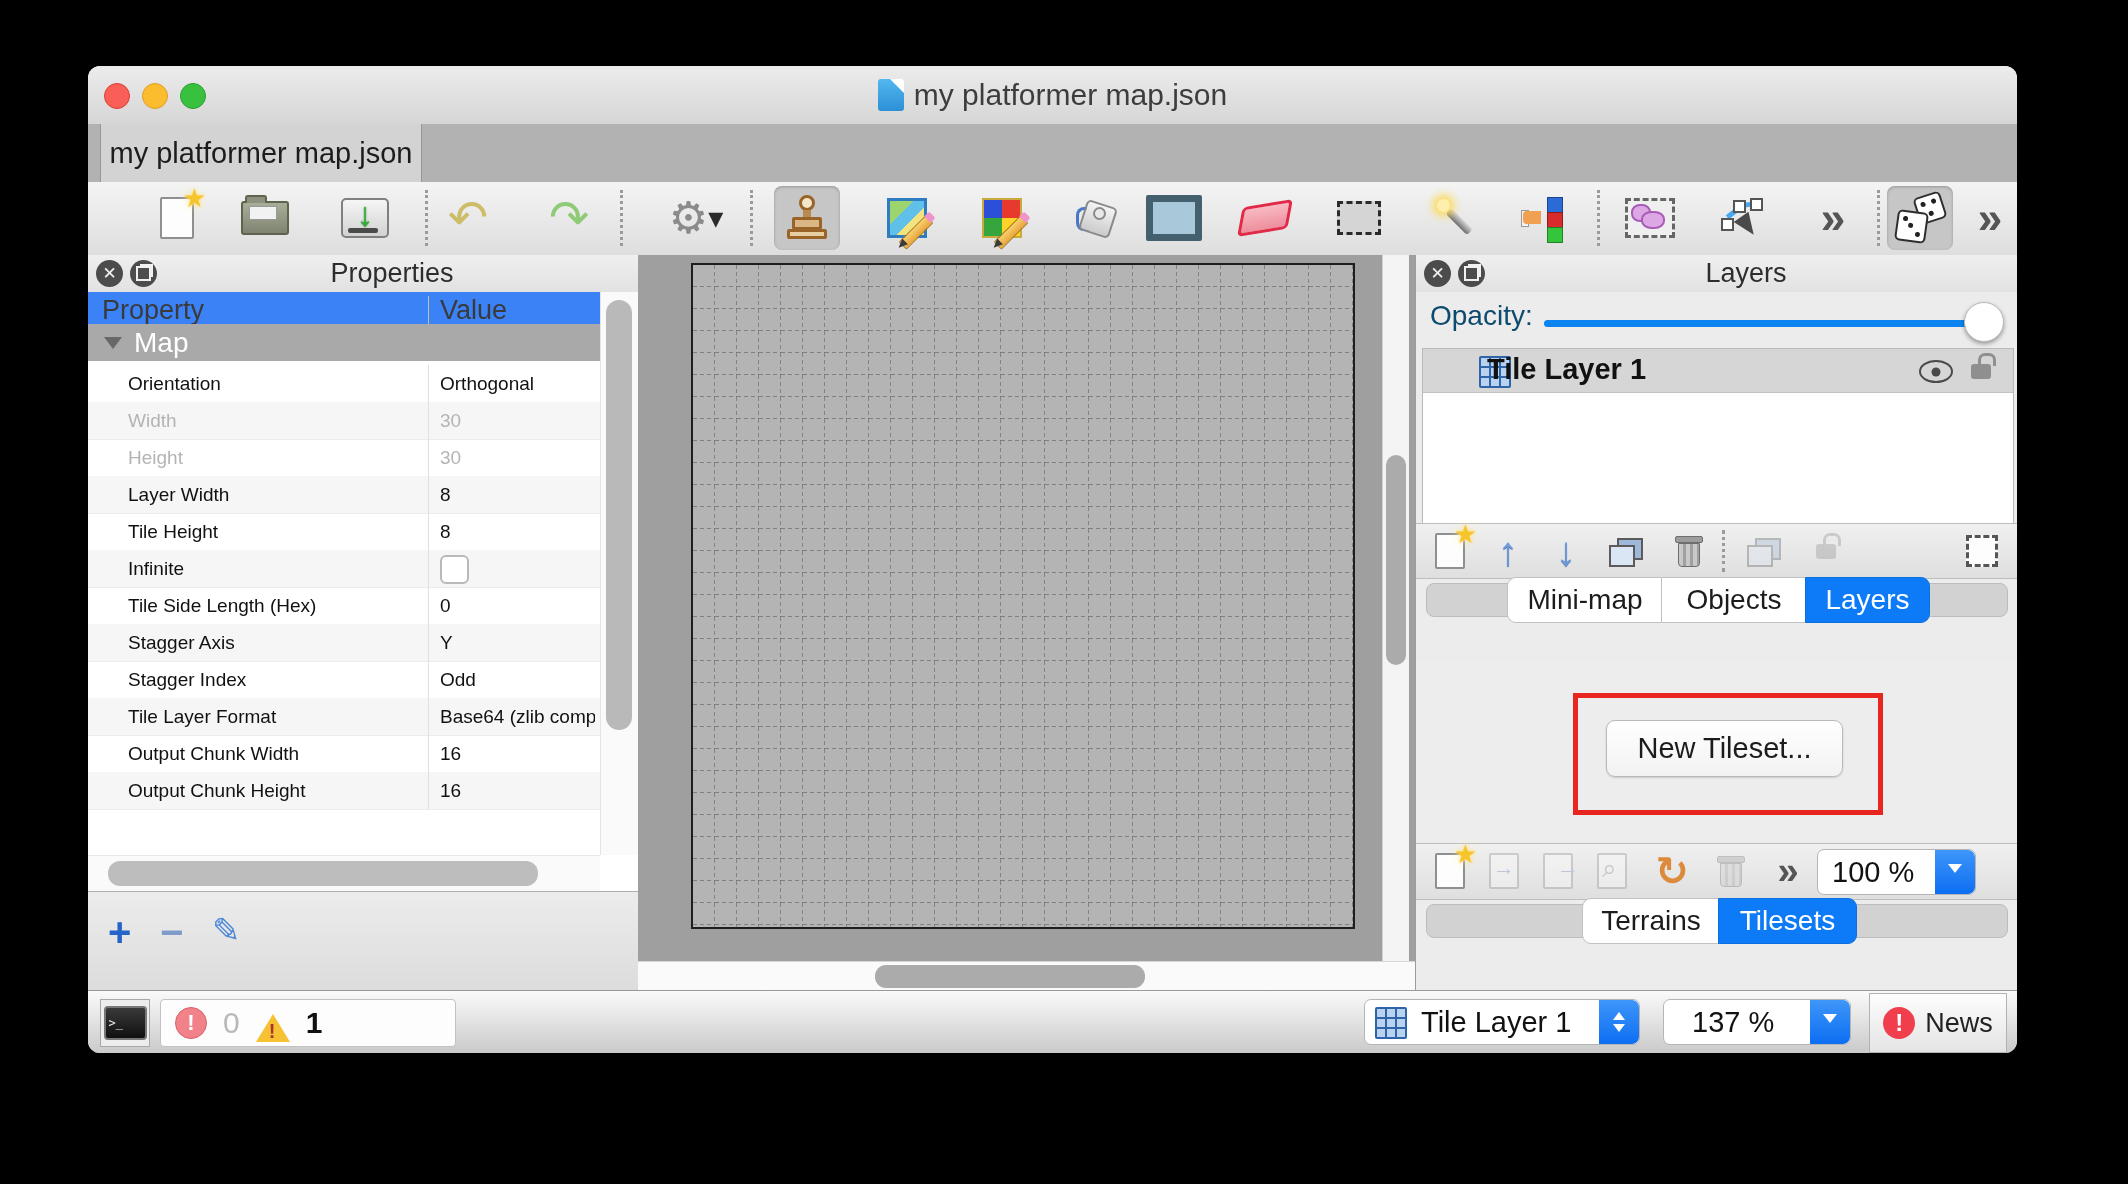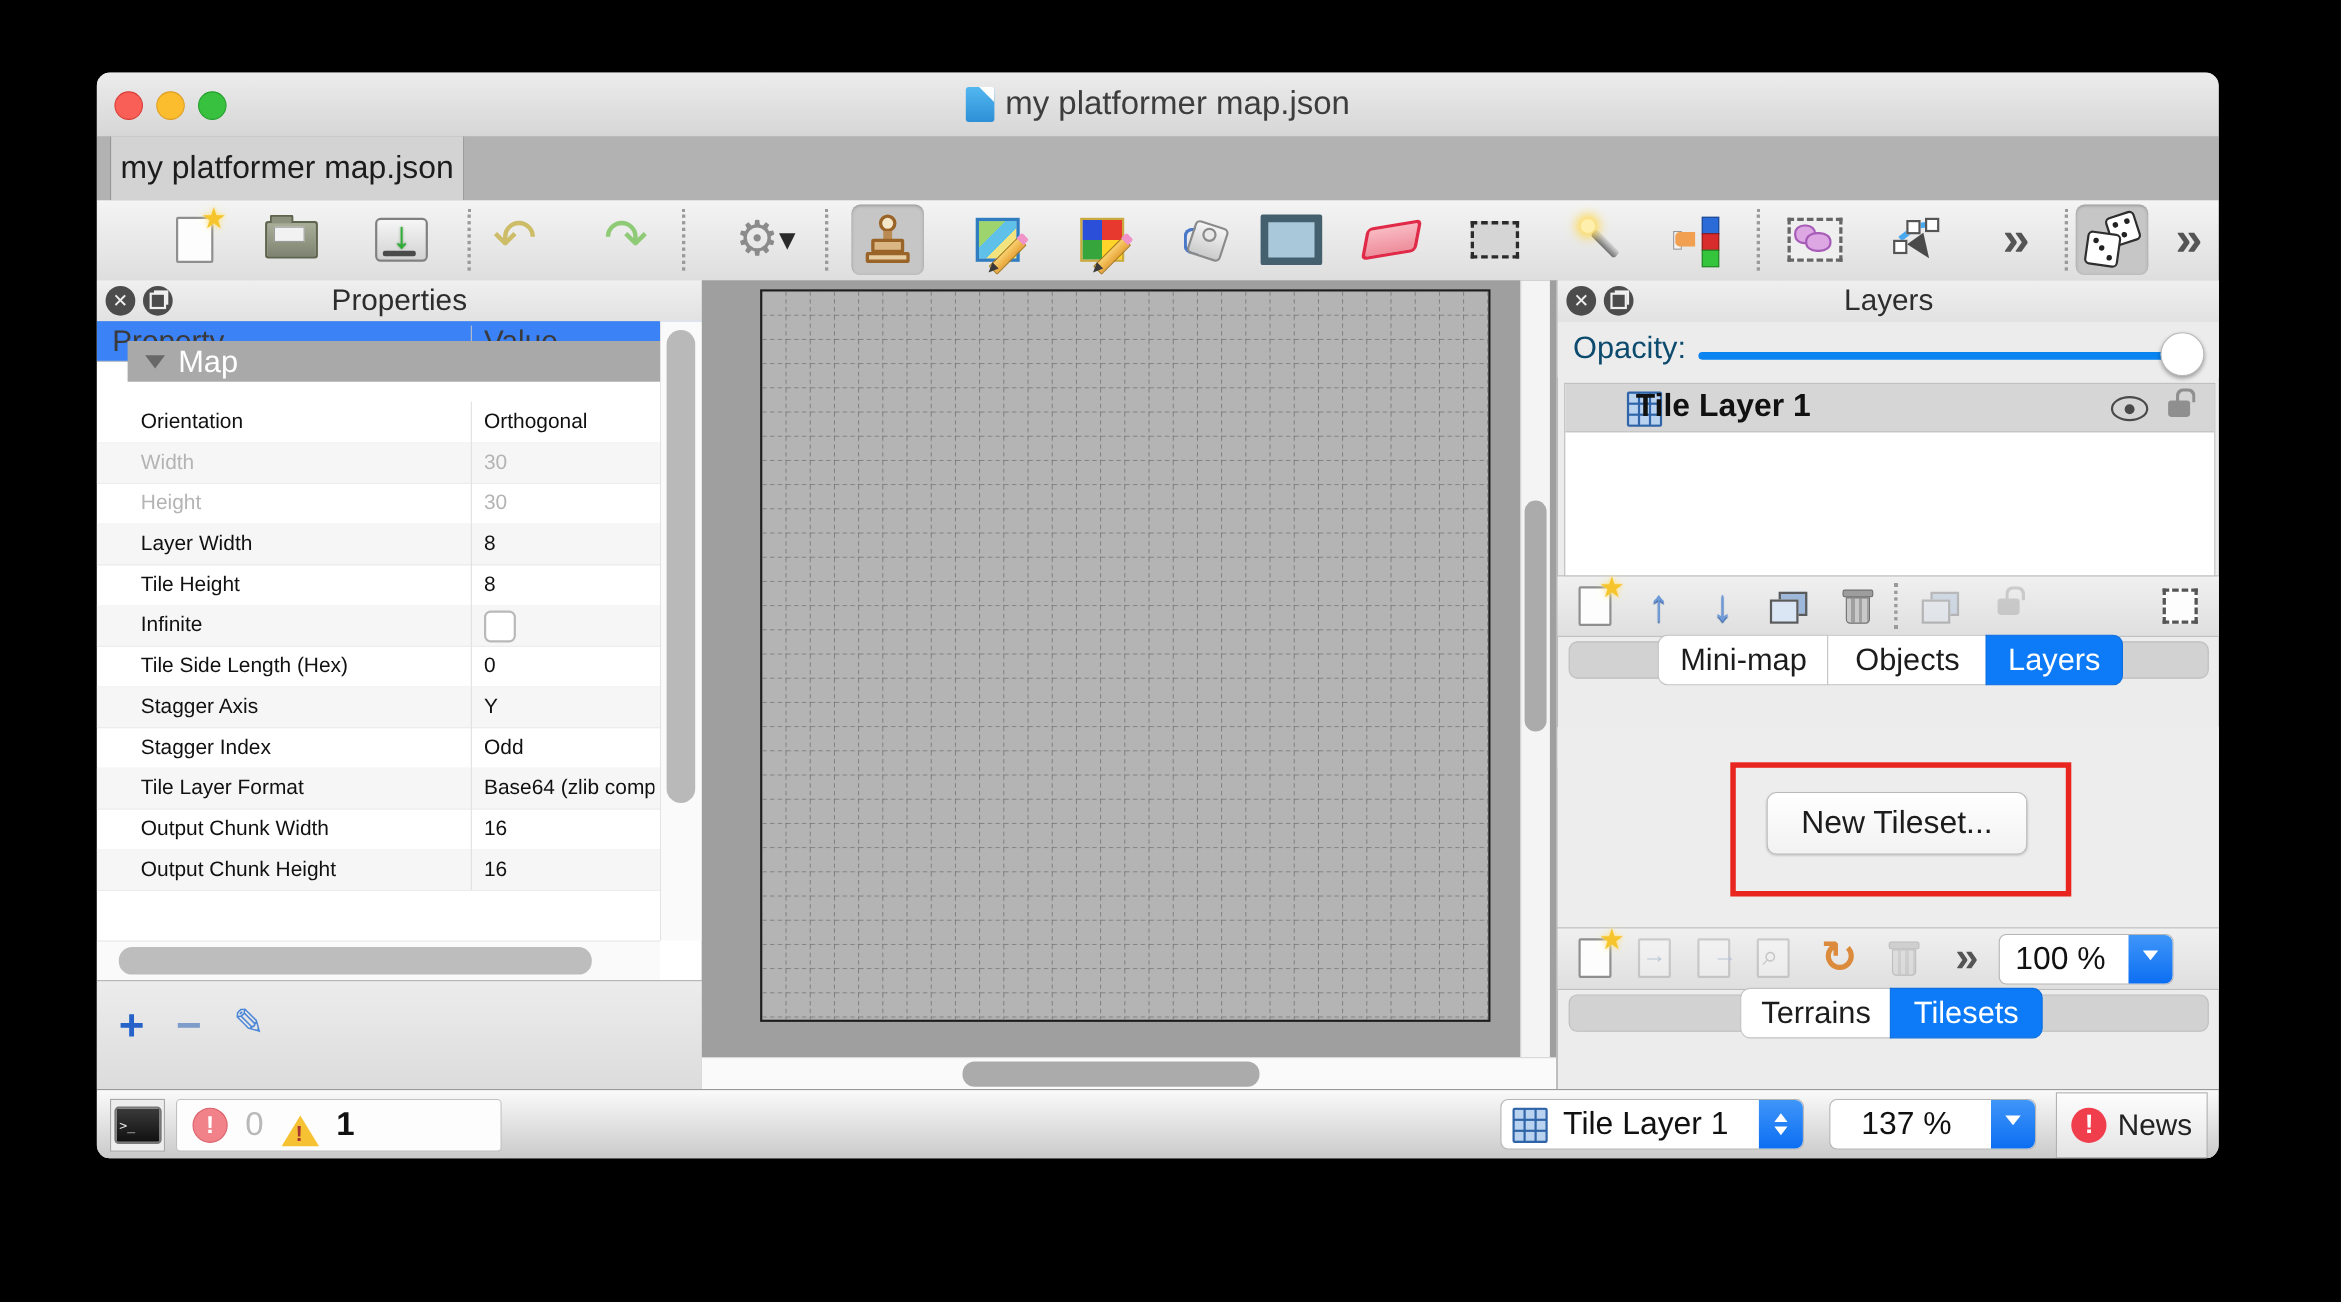--- a/index.html
+++ b/index.html
@@ -82,37 +82,37 @@
   .editpoly i{position:absolute;width:9px;height:9px;background:#fff;border:2px solid #555;}
   .editpoly .p1{left:0;top:20px;}.editpoly .p2{left:12px;top:2px;}.editpoly .p3{right:2px;top:0;}
   .editpoly .cur{position:absolute;left:20px;top:16px;border:9px solid transparent;border-top:22px solid #4a4a4a;transform:rotate(-35deg);}
   .dice{width:48px;height:48px;position:relative;}
   .dice i{position:absolute;background:#fff;border:2px solid #2e2e2e;border-radius:5px;}
   .dice .d1{right:0;top:0;width:24px;height:24px;transform:rotate(-18deg);}
   .dice .d2{left:0;bottom:0;width:27px;height:27px;transform:rotate(8deg);}
   .dice .dot{position:absolute;width:5px;height:5px;background:#222;border:none;border-radius:50%;}
   
   .phead{height:37px;background:linear-gradient(#efefef,#e2e2e2);border-bottom:1px solid #b5b5b5;position:relative;}
-  .ptitle{width:100%;text-align:center;line-height:37px;font-size:27px;color:#2d2d2d;}
+  .ptitle{width:100%;text-align:center;line-height:37px;font-size:27px;color:#2d2d2d;margin-left:29px;}
   .pbtn{position:absolute;top:5px;width:27px;height:27px;border-radius:50%;background:#4c4c4c;color:#f0f0f0;
     display:flex;align-items:center;justify-content:center;font-size:17px;}
   .pbtn .sq{width:11px;height:11px;border:2px solid #f0f0f0;background:transparent;box-shadow:3px -3px 0 -1px #f0f0f0;}
   
   #props{left:0;top:189px;width:550px;height:735px;background:#fff;border-right:1px solid #9c9c9c;}
   #prop-cols{left:0;top:37px;width:100%;height:36px;background:#3b82f6;border-bottom:1px solid #c9c9c9;font-size:27px;color:#3a3a3a;}
   #prop-cols .c1{position:absolute;left:14px;line-height:36px;}
   #prop-cols .c2{position:absolute;left:352px;line-height:36px;}
   #prop-cols .div{position:absolute;left:340px;top:4px;height:28px;border-left:1px solid #c0c0c0;}
   .prow{left:0;width:512px;height:37px;font-size:19px;color:#111;border-bottom:1px solid #ececec;}
   .prow .n{position:absolute;left:40px;line-height:37px;white-space:nowrap;}
   .prow .v{position:absolute;left:352px;width:155px;line-height:37px;white-space:nowrap;overflow:hidden;}
   .prow .vline{position:absolute;left:340px;top:0;height:100%;border-left:1px solid #e0e0e0;}
   .prow.alt{background:#f6f6f6;}
   .prow.dis .n,.prow.dis .v{color:#b4b4b4;}
-  .grouprow{left:0;top:55px;width:512px;height:37px;background:#a9a9a9;color:#fff;font-size:28px;margin-left:28px;}
+  .grouprow{left:0;top:69px;width:512px;height:37px;background:#a9a9a9;color:#fff;font-size:28px;}
   .grouprow .tri{position:absolute;left:16px;top:13px;border:9px solid transparent;border-top:12px solid #686868;}
   .grouprow .gn{position:absolute;left:46px;line-height:37px;}
   .checkbox{position:absolute;left:352px;top:5px;width:25px;height:25px;background:#fff;border:2px solid #b9b9b9;border-radius:6px;}
   #prop-vscroll{left:512px;top:37px;width:38px;height:563px;background:#fafafa;border-left:1px solid #e4e4e4;}
   #prop-vthumb{left:5px;top:8px;width:26px;height:430px;background:#b9b9b9;border-radius:13px;}
   #prop-hscroll{left:0;top:600px;width:512px;height:36px;background:#fafafa;border-top:1px solid #e8e8e8;}
   #prop-hthumb{left:20px;top:5px;width:430px;height:25px;background:#bdbdbd;border-radius:12px;}
   #prop-footer{left:0;top:636px;width:550px;height:99px;background:linear-gradient(#ececec,#dcdcdc);border-top:1px solid #aeaeae;}
   .pfbtn{top:18px;font-size:40px;font-weight:bold;}
   

